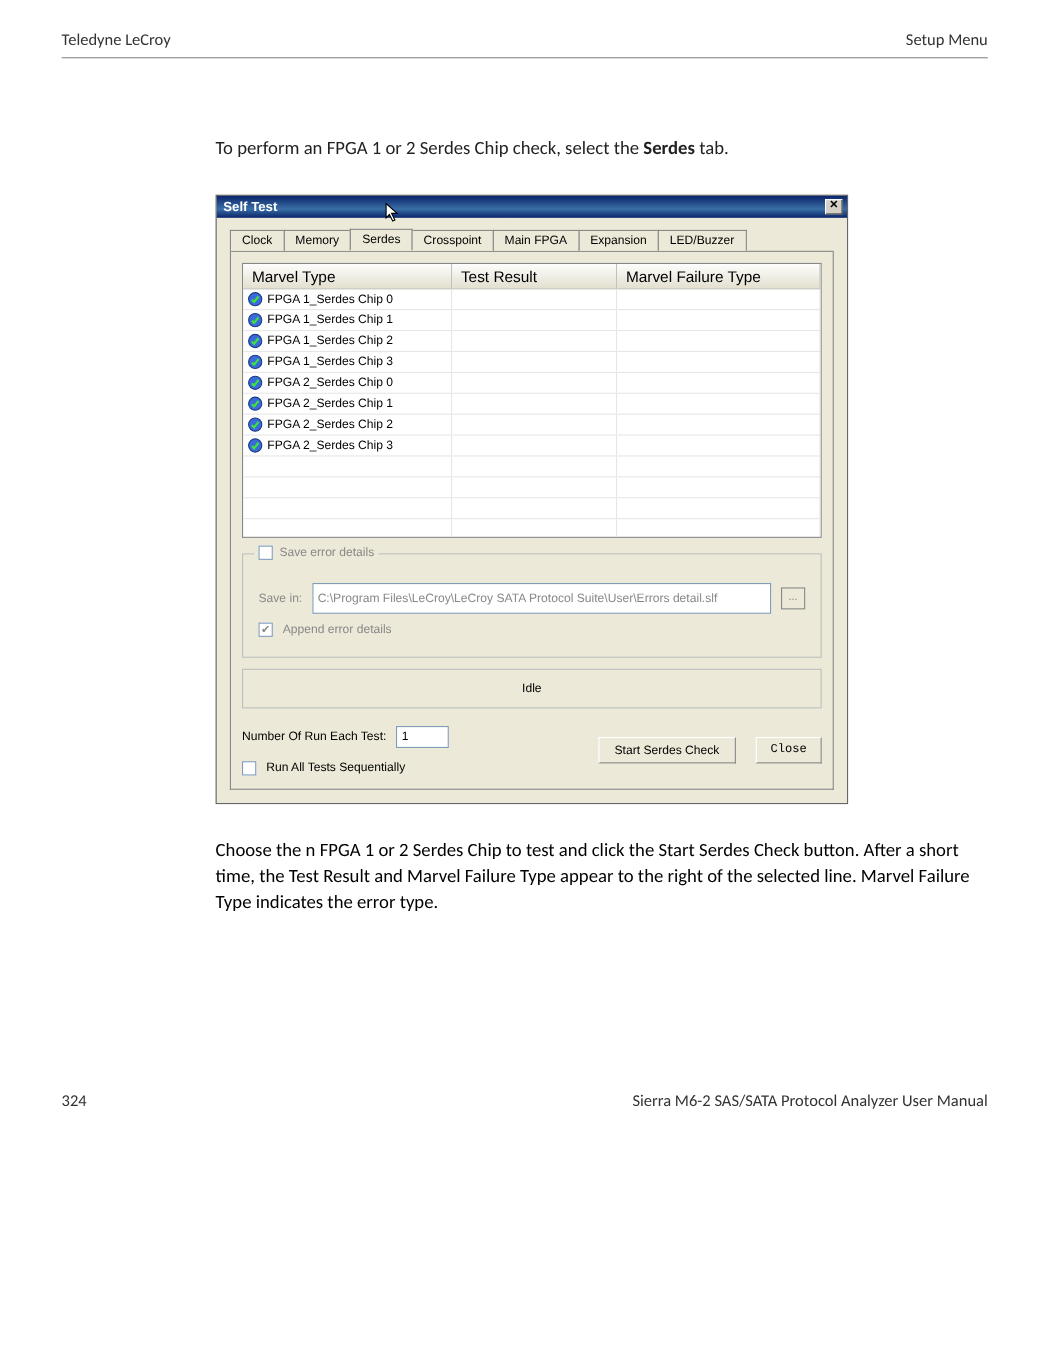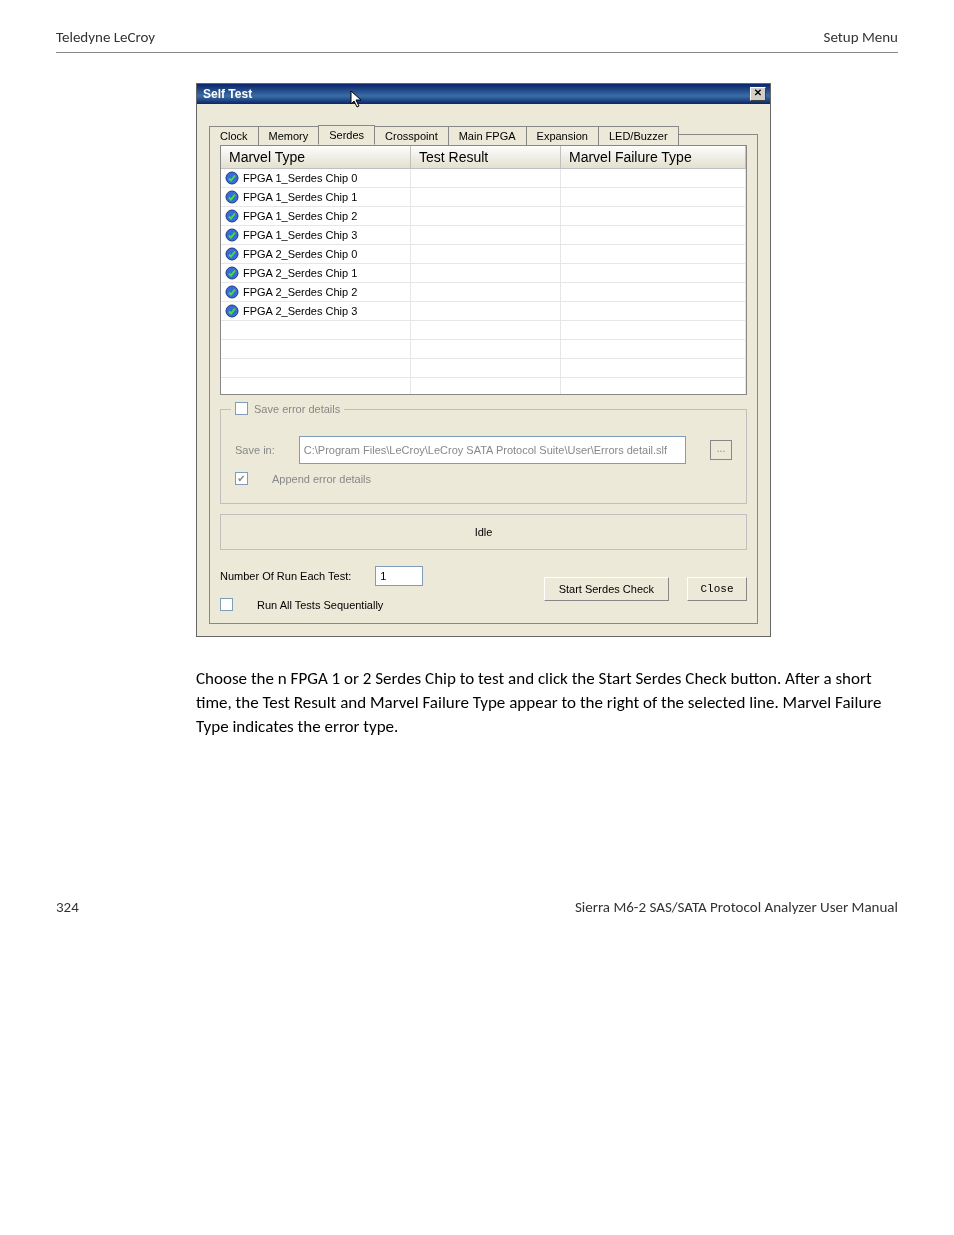--- a/index.html
+++ b/index.html
@@ -79,21 +79,21 @@
   }
   .tab {
     border: 1px solid #888;
     border-bottom: none;
     padding: 3px 10px;
     background: #ece9d8;
     margin-right: -1px;
     font-size: 11px;
     color: #000;
     position: relative;
-    top: 11px;
+    top: 0;
   }
   .tab.active {
     background: #ece9d8;
     border-bottom: 1px solid #ece9d8;
     z-index: 2;
   }
   .tabpanel {
     border: 1px solid #888;
     border-top: none;
     padding: 10px 10px 12px 10px;
@@ -158,21 +158,21 @@
     padding: 0 4px;
     display: flex;
     align-items: center;
     gap: 6px;
     color: #888;
   }
   .disabled { color: #888 !important; }
   .row-inline {
     display: flex;
     align-items: center;
-    gap: 24px;
+    gap: 9px;
     margin: 8px 4px;
   }
   .text-input {
     background: #fff;
     border: 1px solid #7f9db9;
     height: 28px;
     padding: 0 4px;
     font-size: 11px;
     font-family: Tahoma, Arial, sans-serif;
     color: #888;
@@ -259,20 +259,23 @@
 </head>
 <body>
 
 <div class="page">
 
   <div class="header-row">
     <span>Teledyne LeCroy</span>
     <span>Setup Menu</span>
   </div>
 
+  <p class="body-text">
+    <span>To perform an FPGA 1 or 2 Serdes Chip check, select the </span><span class="bold">Serdes</span><span> tab.</span>
+  </p>
 
   <div class="dialog-wrapper">
     <div class="dialog">
 
       <div class="titlebar">
         <span>Self Test</span>
         <span class="cursor">
           <svg width="16" height="20" viewBox="0 0 16 20">
             <path d="M1 1 L1 14 L4 11 L7 17 L9 16 L6 10 L11 10 Z" fill="#fff" stroke="#000" stroke-width="1"></path>
           </svg>

